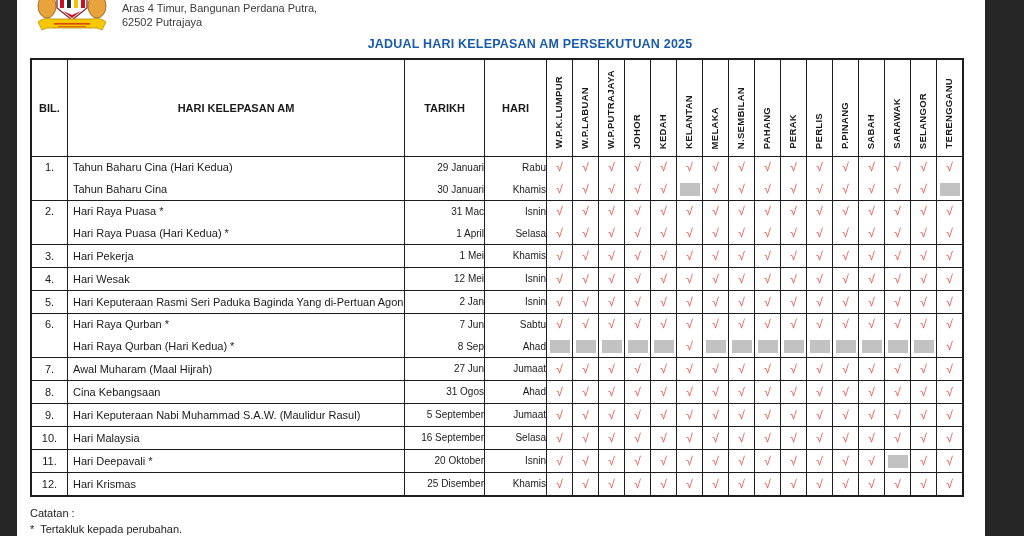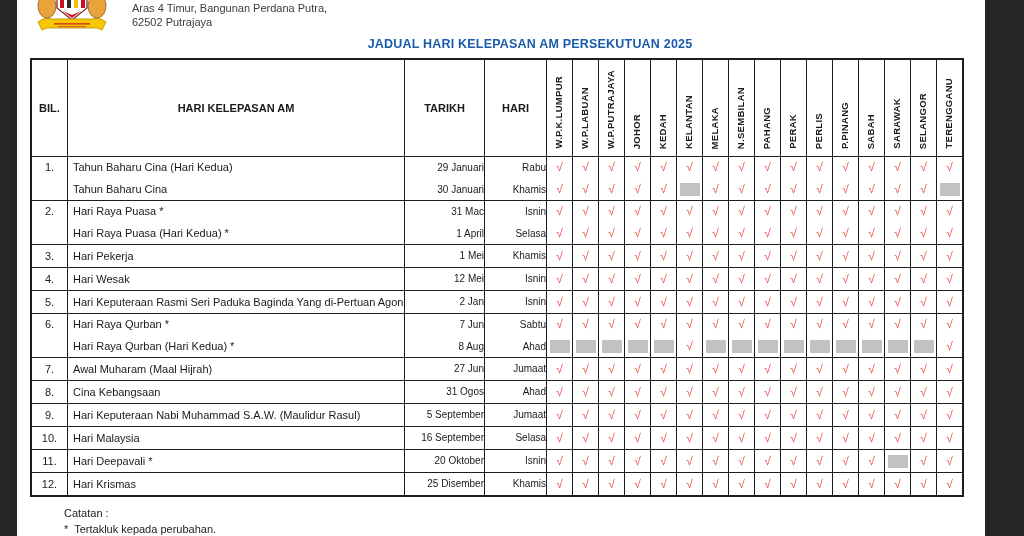--- a/index.html
+++ b/index.html
@@ -10,21 +10,21 @@
   .page{
     position:relative; width:1024px; height:536px; background:#ffffff;
     overflow:hidden; font-family:"Liberation Sans", sans-serif; color:#1a1a1a;
   }
   .bar{position:absolute; top:0; height:100%; background:var(--bar);}
   .bar-left{left:0; width:17px;}
   .bar-right{right:0; width:39px;}
 
   .letterhead{position:absolute; left:30px; top:0; display:flex;}
   .logo-wrap{position:relative; width:84px; height:38px; margin-top:-12px; overflow:visible;}
-  .addr{font-size:11px; color:#3b3b3b; line-height:13.5px; padding-top:2px; margin-left:18px;}
+  .addr{font-size:11px; color:#3b3b3b; line-height:13.5px; padding-top:2px; margin-left:8px;}
 
   .doc-title{
     position:absolute; top:37px; left:30px; width:1000px; text-align:center;
     color:var(--blue); font-weight:bold; font-size:12.5px; letter-spacing:0.2px;
   }
 
   .htable{
     position:absolute; left:30px; top:58px; display:inline-block;
     border:2px solid var(--line); background:#fff;
   }
@@ -50,21 +50,21 @@
   .sgl .mline{height:22px; line-height:22px;}
   .dbl .mline{height:21.5px; line-height:21.5px;}
   .bil-text{text-align:center; font-size:11px;}
   .name-text{padding-left:5px; font-size:11px; white-space:nowrap;}
   .center-text{text-align:right; font-size:10px;}
   .mark{display:flex; align-items:center; justify-content:center;}
   .check{color:var(--check); font-size:12px;}
   .gray-box{width:20px; height:13px; background:var(--graybox);}
 
   .notes{position:absolute; left:30px; top:506px; font-size:11px; line-height:15.5px; color:#222;}
-  .notes div{white-space:pre;margin-left:34px;}
+  .notes div{white-space:pre;}
 </style>
 </head>
 <body>
 
 <div class="page">
   <div class="bar bar-left"></div>
   <div class="bar bar-right"></div>
 
   <div class="letterhead">
     <div class="logo-wrap">
@@ -727,21 +727,21 @@
         <div class="t-row dbl">
           <div class="cell c-bil">
             <div class="mline bil-text">6.</div>
           </div>
           <div class="cell c-name">
             <div class="mline name-text">Hari Raya Qurban *</div>
             <div class="mline name-text">Hari Raya Qurban (Hari Kedua) *</div>
           </div>
           <div class="cell c-date">
             <div class="mline center-text">7 Jun</div>
-            <div class="mline center-text">8 Aug</div>
+            <div class="mline center-text">8 Sep</div>
           </div>
           <div class="cell c-day">
             <div class="mline center-text">Sabtu</div>
             <div class="mline center-text">Ahad</div>
           </div>
           <div class="cell c-state">
             <div class="mline mark">
               <span class="check">√</span>
             </div>
             <div class="mline mark">

